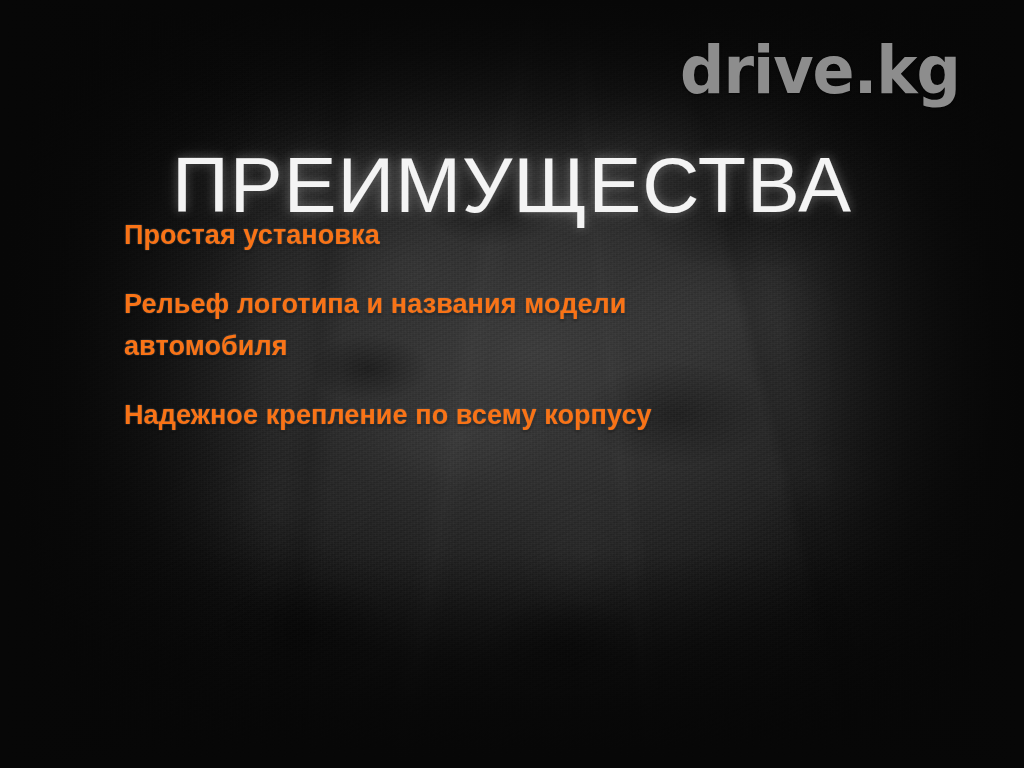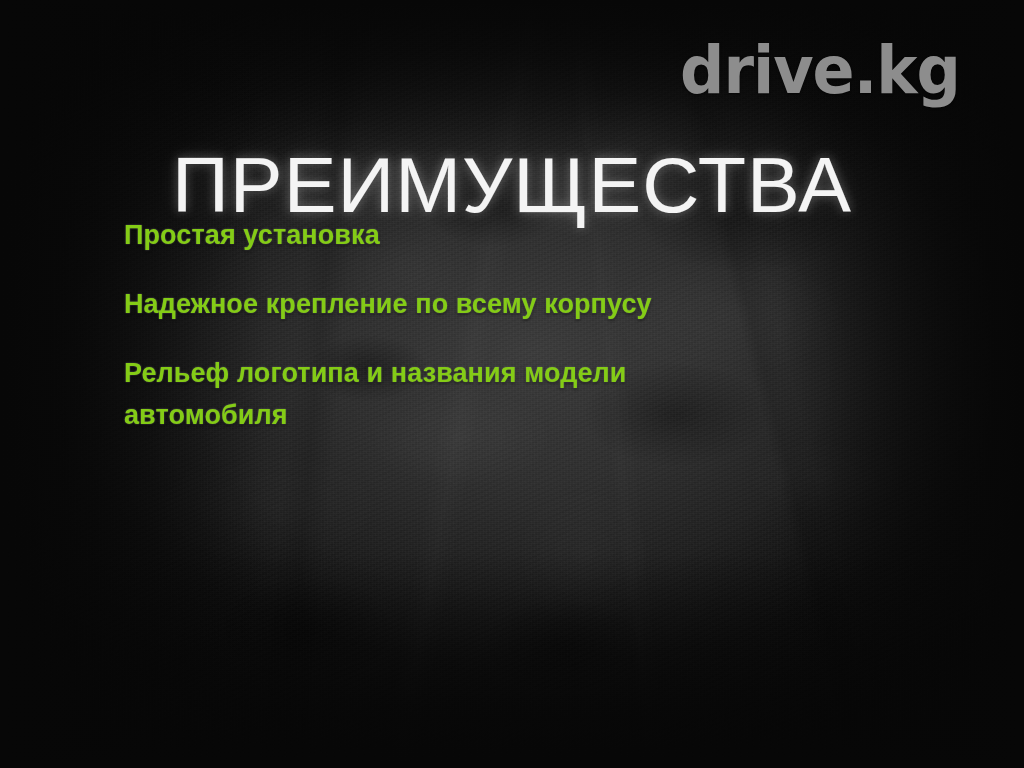--- a/index.html
+++ b/index.html
@@ -122,21 +122,21 @@
     position: absolute;
     left: 124px;
     top: 214px;
     width: 640px;
     margin: 0;
     padding: 0;
     list-style: none;
   }
 
   .benefit-item {
-    color: #84cc16;
+    color: #f97316;
     font-family: "Liberation Sans", "DejaVu Sans", sans-serif;
     font-weight: bold;
     font-size: 27px;
     line-height: 42px;
     letter-spacing: 0.1px;
     margin: 0 0 27px 0;
     text-shadow:
       0 0 2px rgba(255,255,255,0.35),
       0 1px 3px rgba(0,0,0,0.85);
   }
@@ -172,20 +172,20 @@
   <div class="bg-grain"></div>
   <div class="bg-streaks"></div>
   <div class="bg-vignette"></div>
 
   <div class="content">
 
     <h1 class="slide-title">ПРЕИМУЩЕСТВА</h1>
 
     <ul class="benefits">
       <li class="benefit-item">Простая установка</li>
+      <li class="benefit-item">Рельеф логотипа и названия модели автомобиля</li>
       <li class="benefit-item">Надежное крепление по всему корпусу</li>
-      <li class="benefit-item">Рельеф логотипа и названия модели автомобиля</li>
     </ul>
 
     <div class="watermark">drive.kg</div>
 
   </div>
 </div>
 
 </body></html>

